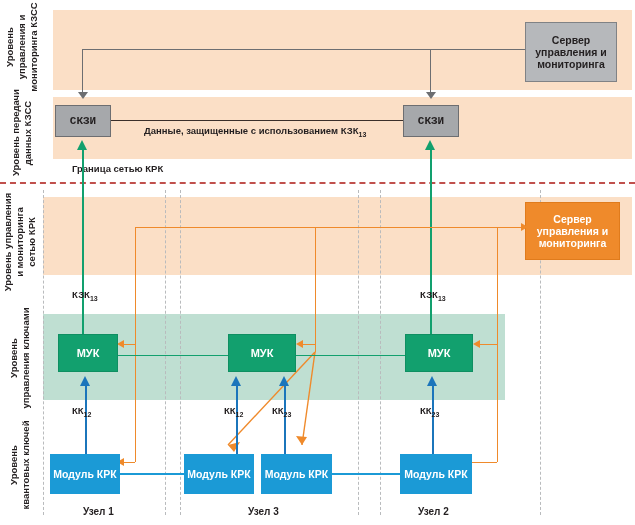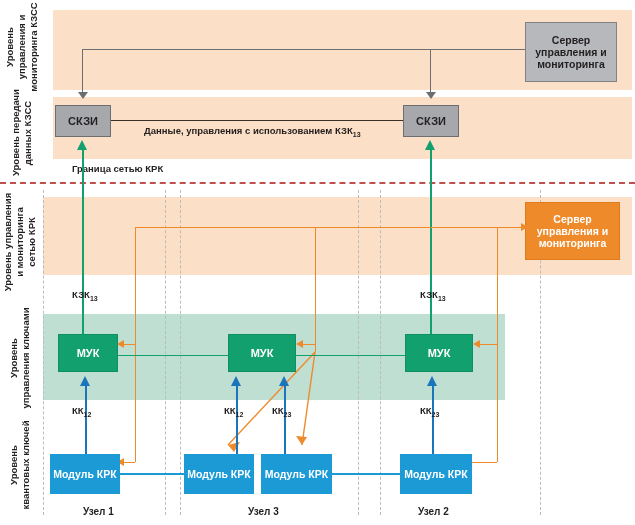--- a/index.html
+++ b/index.html
@@ -9,21 +9,21 @@
 
   
   .band{position:absolute;}
   .band-peach{background:#fbdfc6;}
   .band-mint{background:#bfdfd2;}
 
   
   .box{position:absolute;display:flex;align-items:center;justify-content:center;
        text-align:center;box-sizing:border-box;line-height:1.15;}
   .box-gray{background:#a6a8ab;border:1px solid #6d6e71;color:#231f20;
-            font-size:11px;font-weight:600;}
+            font-size:11px;font-weight:600;font-family:Liberation Mono, monospace;}
   .box-gray-srv{background:#b6b8bb;border:1px solid #808285;color:#231f20;
             font-size:10.5px;font-weight:600;}
   .box-orange{background:#ef8a2b;border:1px solid #e07b1c;color:#ffffff;
             font-size:10.5px;font-weight:700;}
   .box-muk{background:#12a06e;border:1px solid #0f8f62;color:#ffffff;
             font-size:11px;font-weight:700;}
   .box-krk{background:#1b9ad6;border:1px solid #1b9ad6;color:#ffffff;
             font-size:10.5px;font-weight:700;}
 
   
@@ -126,21 +126,21 @@
   <div class="box box-gray" style="left:55px;top:105px;width:56px;height:32px;">
     <span>СКЗИ</span>
   </div>
 
   <div class="box box-gray" style="left:403px;top:105px;width:56px;height:32px;">
     <span>СКЗИ</span>
   </div>
 
   <div class="ln h c-dark" style="left:111px;top:120px;width:292px;"></div>
   <div class="lbl-data" style="left:144px;top:125px;">
-    <span>Данные, управления с использованием КЗК</span><sub>13</sub>
+    <span>Данные, защищенные с использованием КЗК</span><sub>13</sub>
   </div>
 
   <div class="ln v2 c-green" style="left:82px;top:150px;height:190px;"></div>
   <div class="ar ar-up" style="left:77px;top:140px;border-bottom:10px solid #12a06e;"></div>
 
   <div class="ln v2 c-green" style="left:430px;top:150px;height:190px;"></div>
   <div class="ar ar-up" style="left:425px;top:140px;border-bottom:10px solid #12a06e;"></div>
 
   <div class="lbl" style="left:72px;top:289px;">
     <span>КЗК</span><sub>13</sub>

